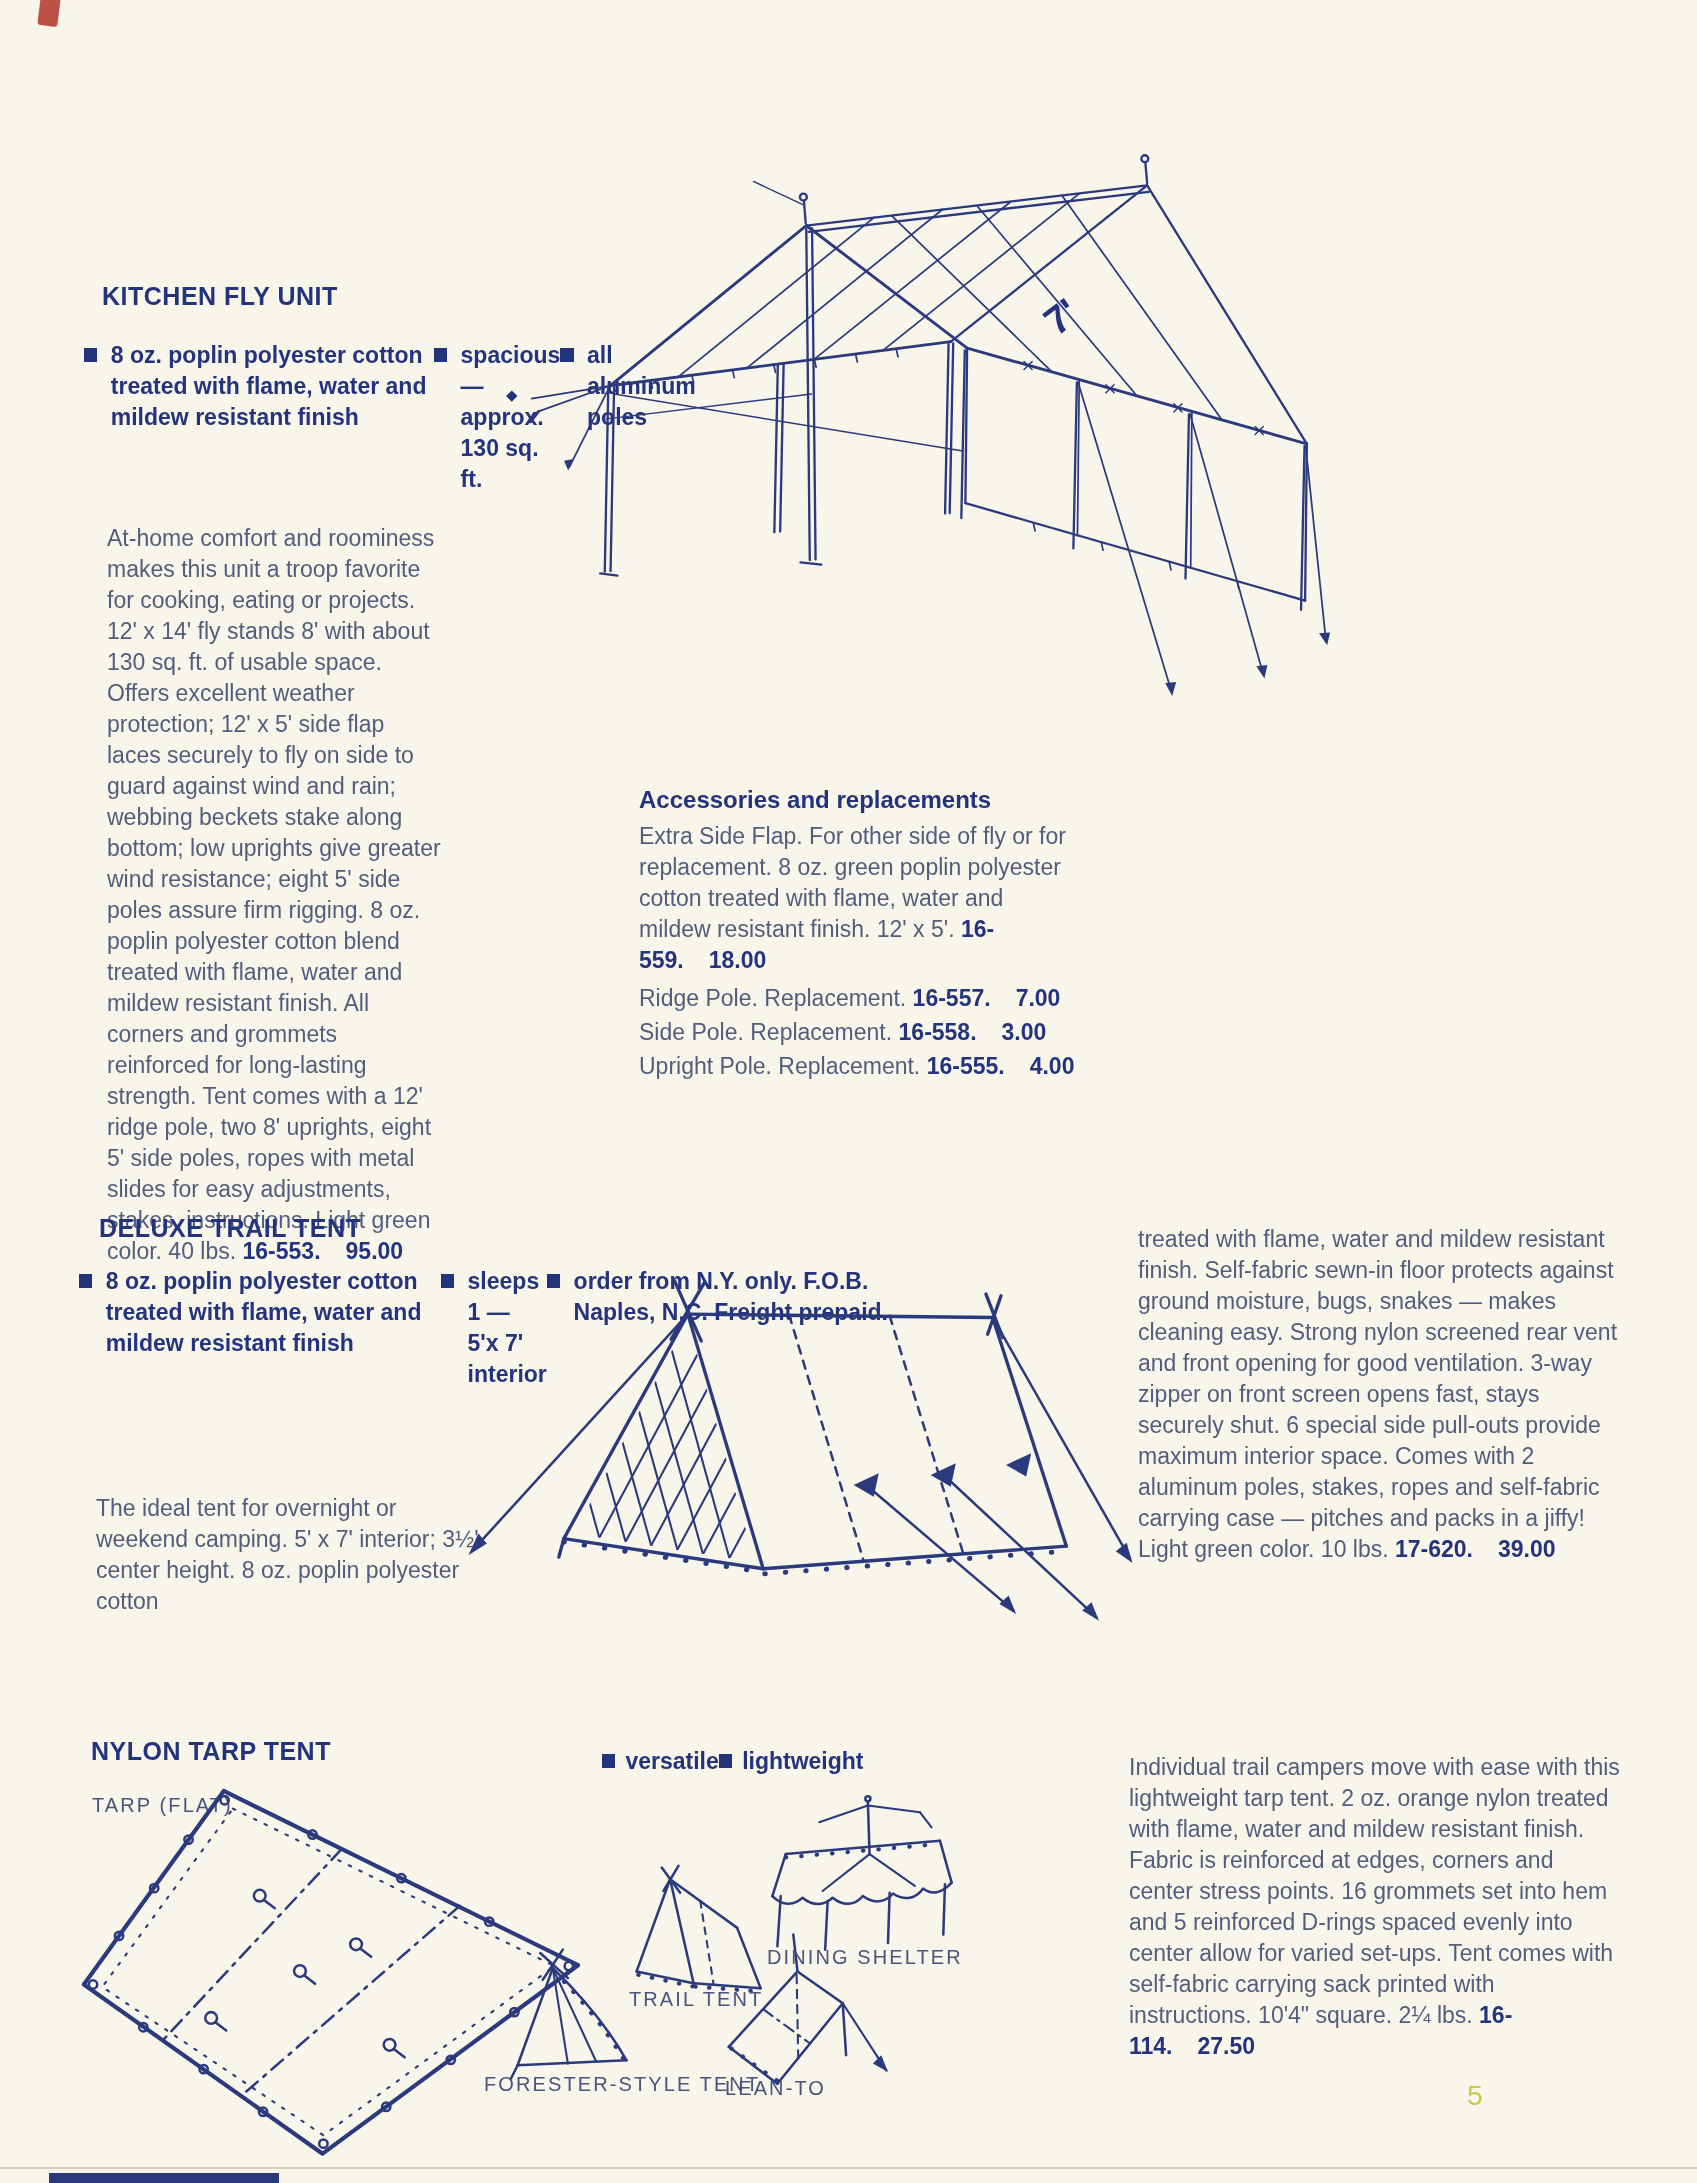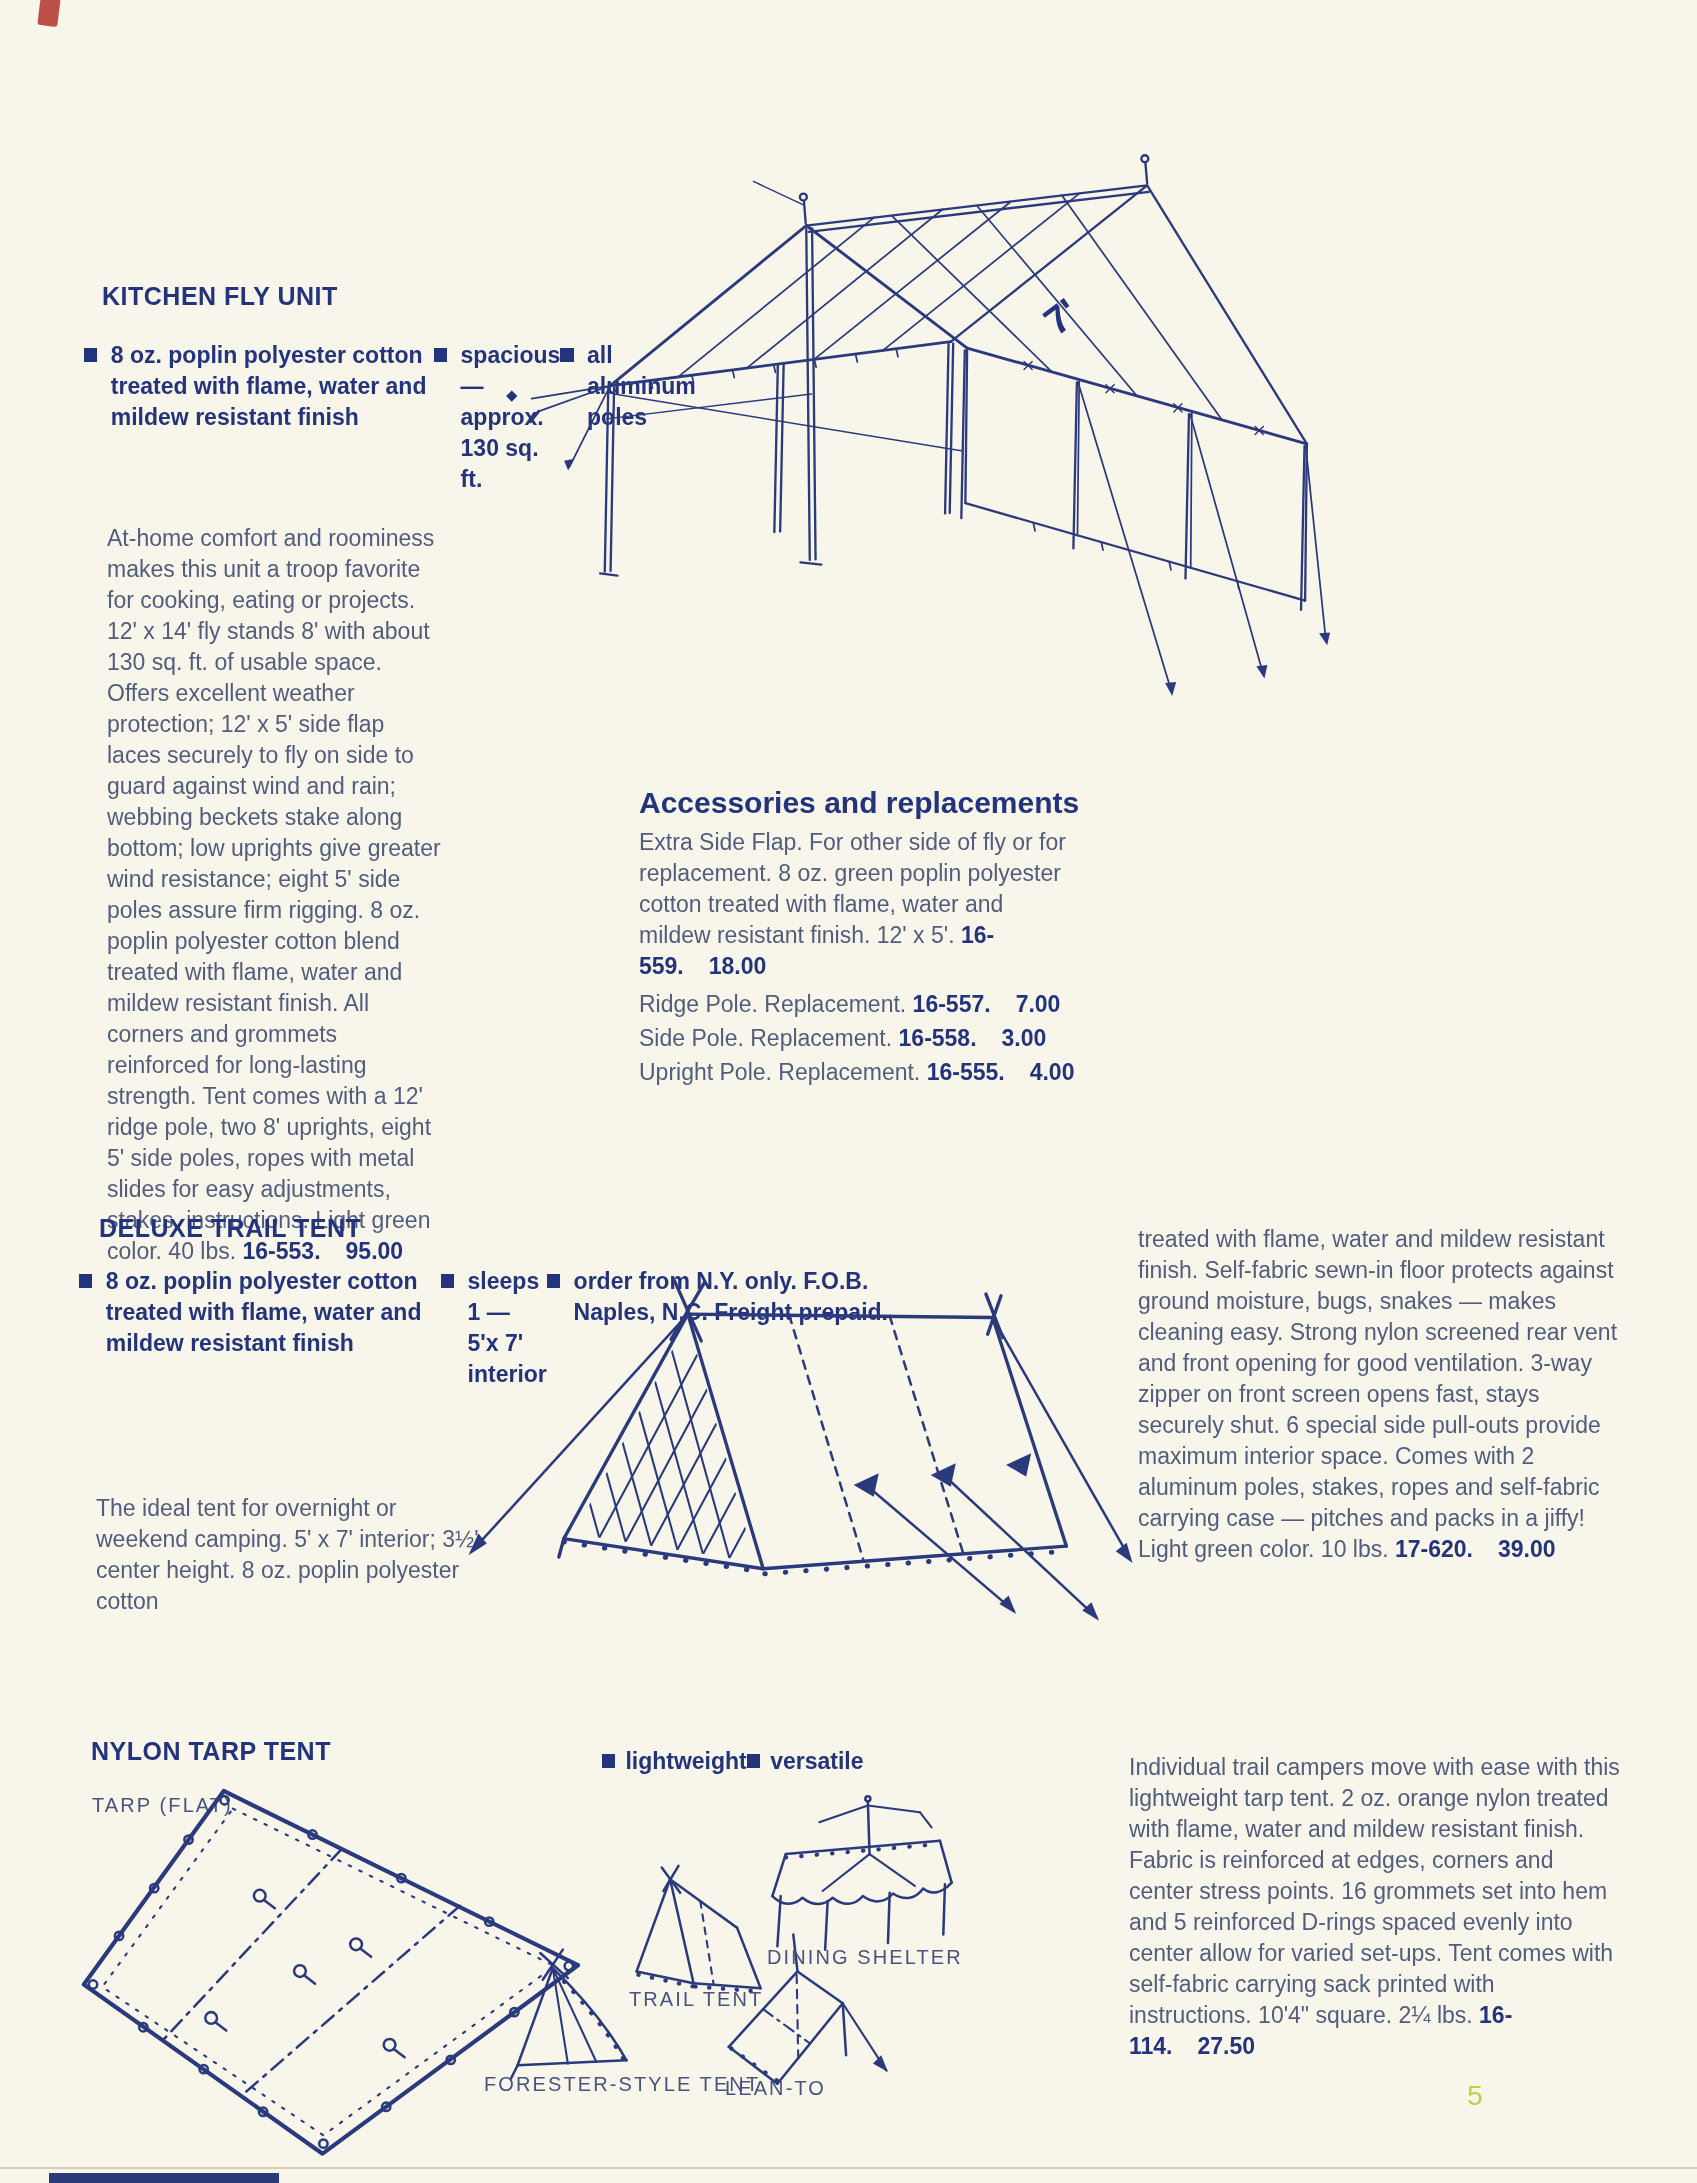--- a/index.html
+++ b/index.html
@@ -4,21 +4,21 @@
 <style>
   html,body{margin:0;padding:0;background:#e8e4d6;}
   .page{
     position:relative;width:1697px;height:2183px;overflow:hidden;
     background:#f8f5ea;
     font-family:"Liberation Sans", sans-serif;
     color:#515c7c;
   }
   .abs{position:absolute;}
   .h1{font-weight:bold;color:#24347c;font-size:25px;letter-spacing:0.5px;}
-  .h2{font-weight:bold;color:#24347c;font-size:30px;}
+  .h2{font-weight:bold;color:#24347c;font-size:24px;}
   .body-text{font-size:23px;line-height:31px;color:#525d7d;}
   .bold-navy{font-weight:bold;color:#24347c;}
   .price{margin-left:25px;font-weight:bold;color:#24347c;margin-top:12px;}
   .bullets{display:flex;}
   .bullet-row{display:flex;margin-bottom:2.5px;}
   .bullet-sq{width:13.4px;height:13.4px;background:#24347c;margin-top:8.4px;flex:none;}
   .bullet-txt{font-weight:bold;color:#24347c;font-size:23px;line-height:31px;}
   .gap16{margin-left:13.4px;}
   .gap12{margin-left:10px;}
   .small-label{font-size:20px;letter-spacing:2.1px;color:#49547e;}
@@ -291,25 +291,25 @@
           <path d="M470,2445 l13,10"></path>
         <circle cx="358" cy="2352" r="7"></circle>
           <path d="M363,2357 l13,10"></path>
       </g>
     </g>
   </svg>
 
   <div class="abs bullets" style="left:602px;top:1746px;width:536px;">
     <div class="bullet-row">
       <span class="bullet-sq"></span>
+      <span class="bullet-txt gap12">versatile</span>
+    </div>
+    <div class="bullet-row">
+      <span class="bullet-sq"></span>
       <span class="bullet-txt gap12">lightweight</span>
-    </div>
-    <div class="bullet-row">
-      <span class="bullet-sq"></span>
-      <span class="bullet-txt gap12">versatile</span>
     </div>
   </div>
 
   <svg class="abs" style="left:469px;top:1777px;" width="662" height="352" viewBox="560 2120 790 420">
     <g class="stroke" stroke-width="3">
 
       <path d="M790,2228 L812,2258"></path>
         <path d="M810,2226 L792,2256"></path>
       <path d="M800,2242 L760,2352"></path>
         <path d="M760,2352 L828,2366"></path>

